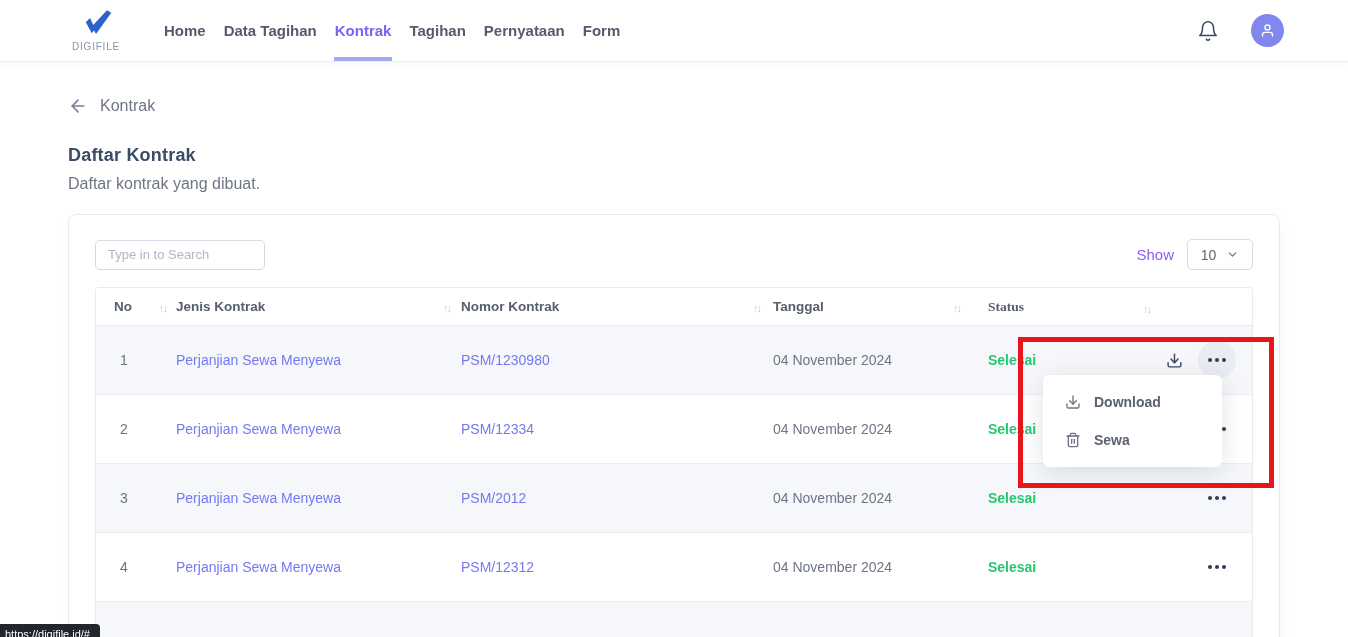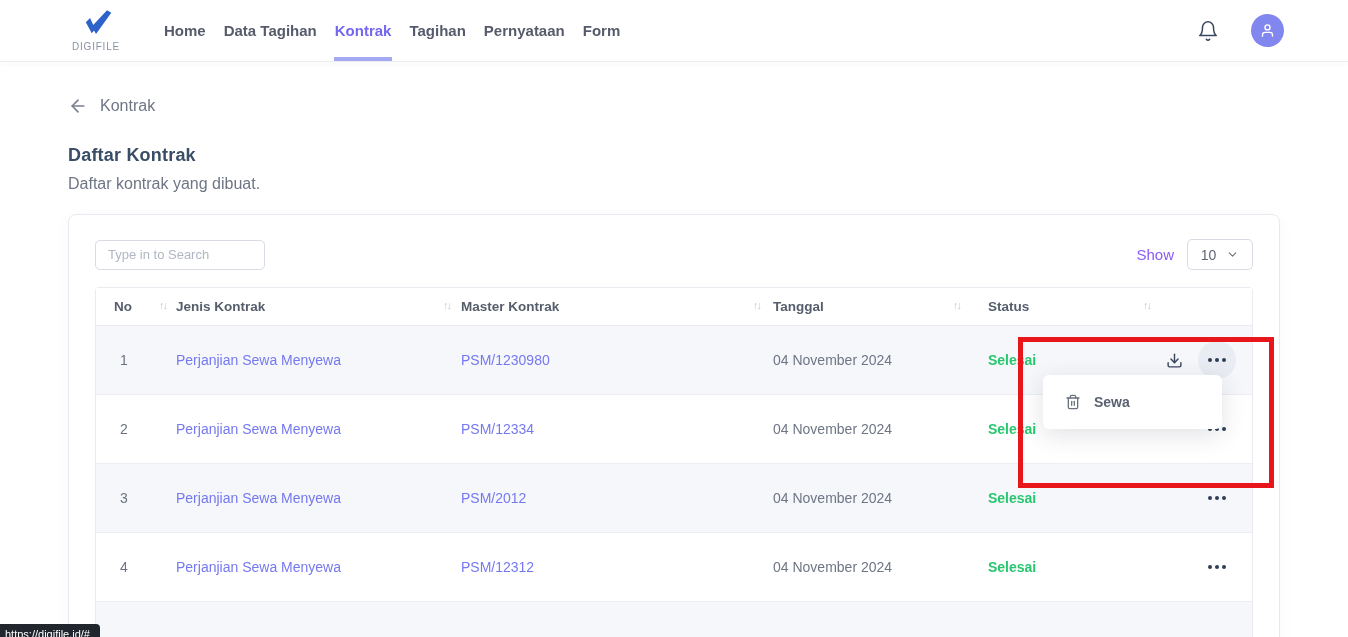--- a/index.html
+++ b/index.html
@@ -63,24 +63,24 @@
     width:66px; height:31px; border:1px solid #d8dbe4; border-radius:5px;
     display:flex; align-items:center; justify-content:center; gap:10px;
     font-size:14px; color:#5e6575; cursor:pointer; background:#fff;
   }
   .page-size-select svg { width:13px; height:13px; color:#6b7280; }
 
   
   .table { margin-top:17px; border:1px solid #e9ebf1; border-radius:4px 4px 0 0; }
   .trow { display:grid; grid-template-columns:80px 285px 312px 215px 170px 1fr; align-items:center; }
   .thead { height:38px; border-bottom:1px solid #e9ebf1; background:#fff; }
-  .th { display:flex; align-items:flex-start; justify-content:space-between; font-size:13.5px; font-weight:700; color:#565e6c; }
+  .th { display:flex; align-items:flex-end; justify-content:space-between; font-size:13.5px; font-weight:700; color:#565e6c; }
   .th.first { padding-left:18px; padding-right:10px; }
   .th.c2 { padding-right:11px; } .th.c3 { padding-right:13px; }
-  .th.c4 { padding-right:28px; } .th.c5 { padding-right:8px; }
+  .th.c4 { padding-right:28px; } .th.c5 { padding-right:8px;font-family:Liberation Serif, serif; }
   .sort { font-size:11px; color:#c6cbd6; letter-spacing:-2px; user-select:none; cursor:pointer; }
   .tbody .trow { height:69px; border-bottom:1px solid #eceef3; background:#fff; }
   .tbody .trow:nth-child(odd) { background:#f5f7fa; }
   .td { font-size:14px; }
   .td.no { padding-left:24px; color:#6b7280; }
   .td.link { color:#7579f0; cursor:pointer; }
   .td.date { color:#6e7585; }
   .td.status { color:#28c76f; font-weight:700; }
   .td.actions { display:flex; align-items:center; justify-content:flex-end; gap:15px; padding-right:16px; }
   .dl-icon { width:17px; height:17px; color:#3b4861; cursor:pointer; }
@@ -182,21 +182,21 @@
       <div class="trow thead">
         <div class="th first">
             <span>No</span>
             <span class="sort">↑↓</span>
           </div>
         <div class="th c2">
             <span>Jenis Kontrak</span>
             <span class="sort">↑↓</span>
           </div>
         <div class="th c3">
-            <span>Master Kontrak</span>
+            <span>Nomor Kontrak</span>
             <span class="sort">↑↓</span>
           </div>
         <div class="th c4">
             <span>Tanggal</span>
             <span class="sort">↑↓</span>
           </div>
         <div class="th c5">
             <span>Status</span>
             <span class="sort">↑↓</span>
           </div>
@@ -274,20 +274,28 @@
 
         <div class="row-stub"></div>
       </div>
     </div>
   </div>
 </div>
 
 <div class="menu">
   <div class="menu-item">
     <svg viewBox="0 0 24 24" fill="none" stroke="currentColor" stroke-width="2" stroke-linecap="round" stroke-linejoin="round">
+        <path d="M21 15v4a2 2 0 0 1-2 2H5a2 2 0 0 1-2-2v-4"></path>
+        <polyline points="7 10 12 15 17 10"></polyline>
+        <line x1="12" y1="15" x2="12" y2="3"></line>
+      </svg>
+    <span>Download</span>
+  </div>
+  <div class="menu-item">
+    <svg viewBox="0 0 24 24" fill="none" stroke="currentColor" stroke-width="2" stroke-linecap="round" stroke-linejoin="round">
         <polyline points="3 6 5 6 21 6"></polyline>
         <path d="M19 6v14a2 2 0 0 1-2 2H7a2 2 0 0 1-2-2V6m3 0V4a2 2 0 0 1 2-2h4a2 2 0 0 1 2 2v2"></path>
         <line x1="10" y1="11" x2="10" y2="17"></line>
         <line x1="14" y1="11" x2="14" y2="17"></line>
       </svg>
     <span>Sewa</span>
   </div>
 </div>
 
 <div class="annotation"></div>

